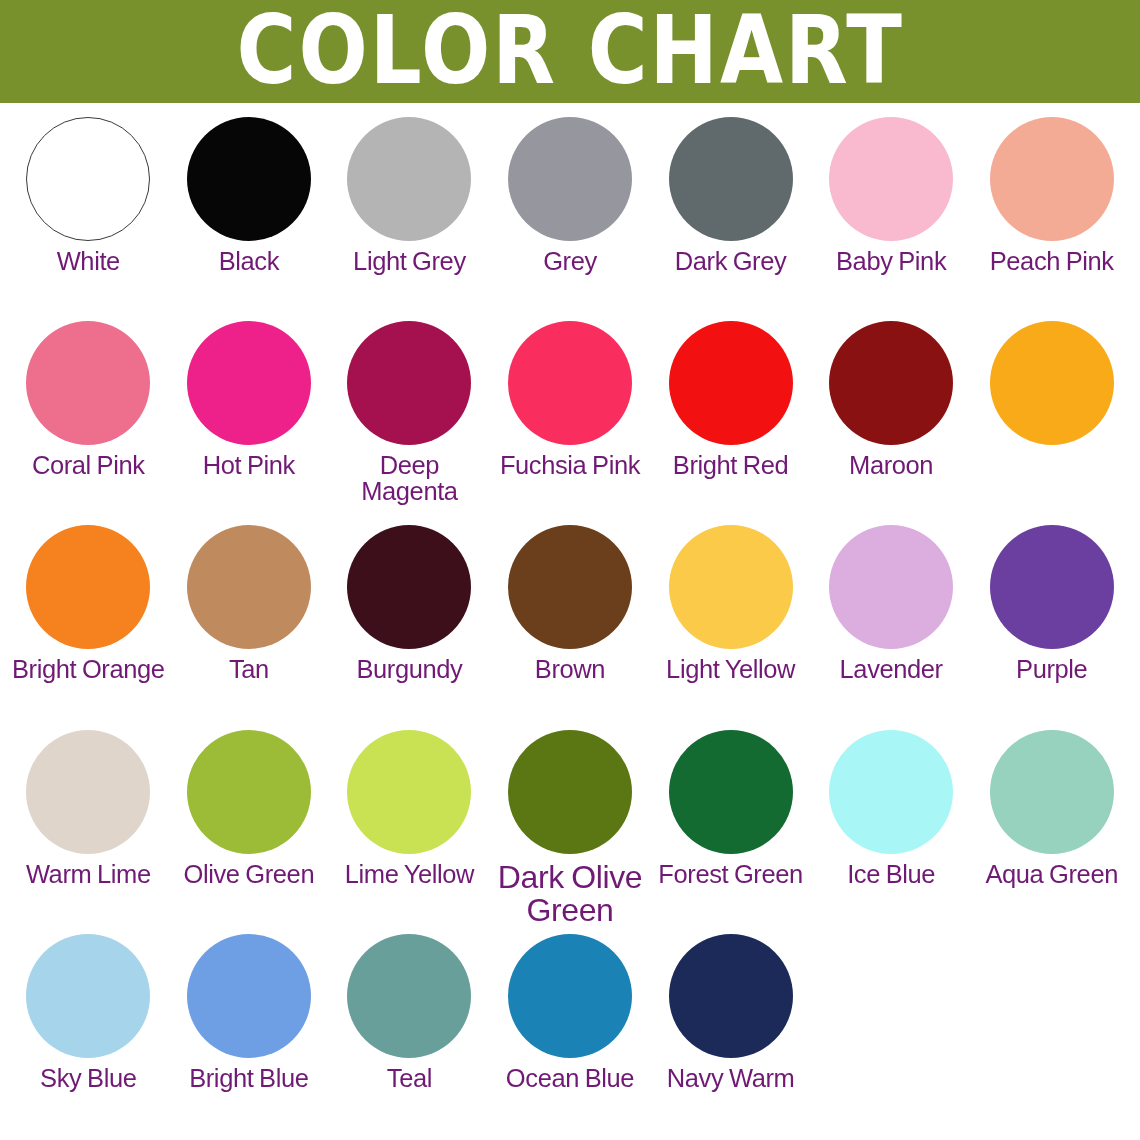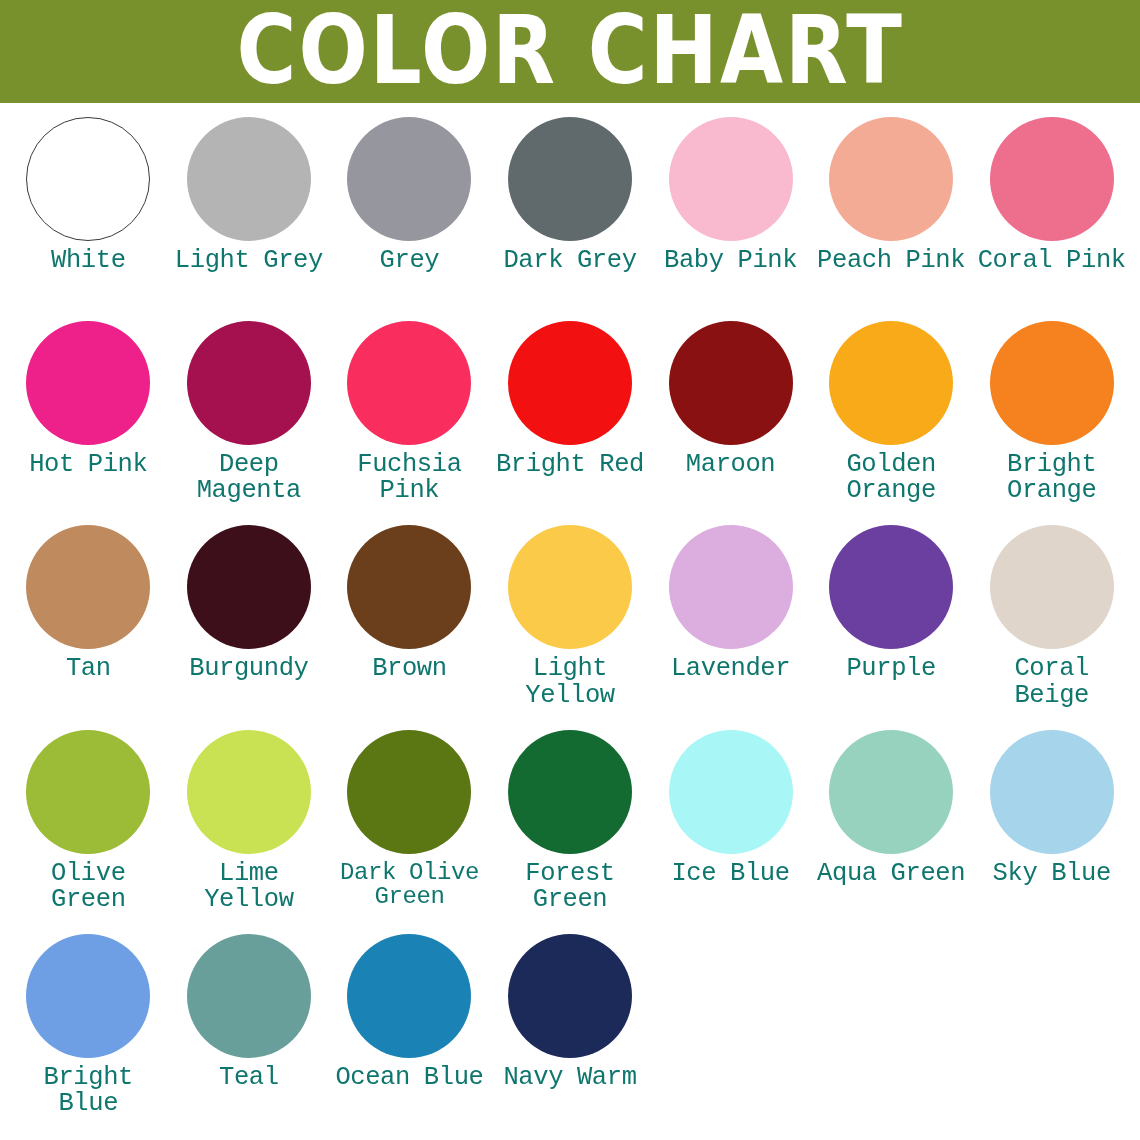--- a/index.html
+++ b/index.html
@@ -72,49 +72,53 @@
     flex: 0 0 124px;
     box-sizing: border-box;
   }
   .swatch-circle.outlined {
     border: 1.5px solid #3a3a3a;
   }
 
   .swatch-label {
     margin-top: 7px;
     text-align: center;
-    font-family: Liberation Mono, monospace;
+    font-family: Liberation Sans, sans-serif;
     font-size: 25.5px;
     font-weight: 400;
-    color: #0f766e;
+    color: #701a75;
     line-height: 1.03;
     letter-spacing: -0.4px;
     max-width: 162px;
     word-spacing: -1px;
   }
   .swatch-label.wide {
     max-width: 175px;
-    font-size: 24px;
+    font-size: 32px;
   }
 </style>
 </head>
 <body>
 
 <div id="page" style="background: rgb(255, 255, 255);">
 
   <div id="header-banner" style="background: rgb(121, 145, 45);">
     <div id="header-title" style="color: rgb(255, 255, 255);">COLOR CHART</div>
   </div>
 
   <div id="swatch-grid">
       <div class="swatch-cell">
         <div class="swatch-circle outlined" style="background: rgb(255, 255, 255);"></div>
         <div class="swatch-label">White</div>
       </div>
       <div class="swatch-cell">
+        <div class="swatch-circle" style="background: rgb(6, 6, 6);"></div>
+        <div class="swatch-label">Black</div>
+      </div>
+      <div class="swatch-cell">
         <div class="swatch-circle" style="background: rgb(180, 180, 180);"></div>
         <div class="swatch-label">Light Grey</div>
       </div>
       <div class="swatch-cell">
         <div class="swatch-circle" style="background: rgb(150, 150, 158);"></div>
         <div class="swatch-label">Grey</div>
       </div>
       <div class="swatch-cell">
         <div class="swatch-circle" style="background: rgb(96, 106, 108);"></div>
         <div class="swatch-label">Dark Grey</div>
@@ -146,21 +150,20 @@
       <div class="swatch-cell">
         <div class="swatch-circle" style="background: rgb(242, 16, 16);"></div>
         <div class="swatch-label">Bright Red</div>
       </div>
       <div class="swatch-cell">
         <div class="swatch-circle" style="background: rgb(138, 17, 17);"></div>
         <div class="swatch-label">Maroon</div>
       </div>
       <div class="swatch-cell">
         <div class="swatch-circle" style="background: rgb(249, 170, 25);"></div>
-        <div class="swatch-label">Golden Orange</div>
       </div>
       <div class="swatch-cell">
         <div class="swatch-circle" style="background: rgb(245, 130, 31);"></div>
         <div class="swatch-label">Bright Orange</div>
       </div>
       <div class="swatch-cell">
         <div class="swatch-circle" style="background: rgb(191, 139, 94);"></div>
         <div class="swatch-label">Tan</div>
       </div>
       <div class="swatch-cell">
@@ -178,21 +181,21 @@
       <div class="swatch-cell">
         <div class="swatch-circle" style="background: rgb(220, 173, 223);"></div>
         <div class="swatch-label">Lavender</div>
       </div>
       <div class="swatch-cell">
         <div class="swatch-circle" style="background: rgb(107, 63, 160);"></div>
         <div class="swatch-label">Purple</div>
       </div>
       <div class="swatch-cell">
         <div class="swatch-circle" style="background: rgb(223, 213, 203);"></div>
-        <div class="swatch-label">Coral Beige</div>
+        <div class="swatch-label">Warm Lime</div>
       </div>
       <div class="swatch-cell">
         <div class="swatch-circle" style="background: rgb(156, 187, 54);"></div>
         <div class="swatch-label">Olive Green</div>
       </div>
       <div class="swatch-cell">
         <div class="swatch-circle" style="background: rgb(200, 226, 83);"></div>
         <div class="swatch-label">Lime Yellow</div>
       </div>
       <div class="swatch-cell">

